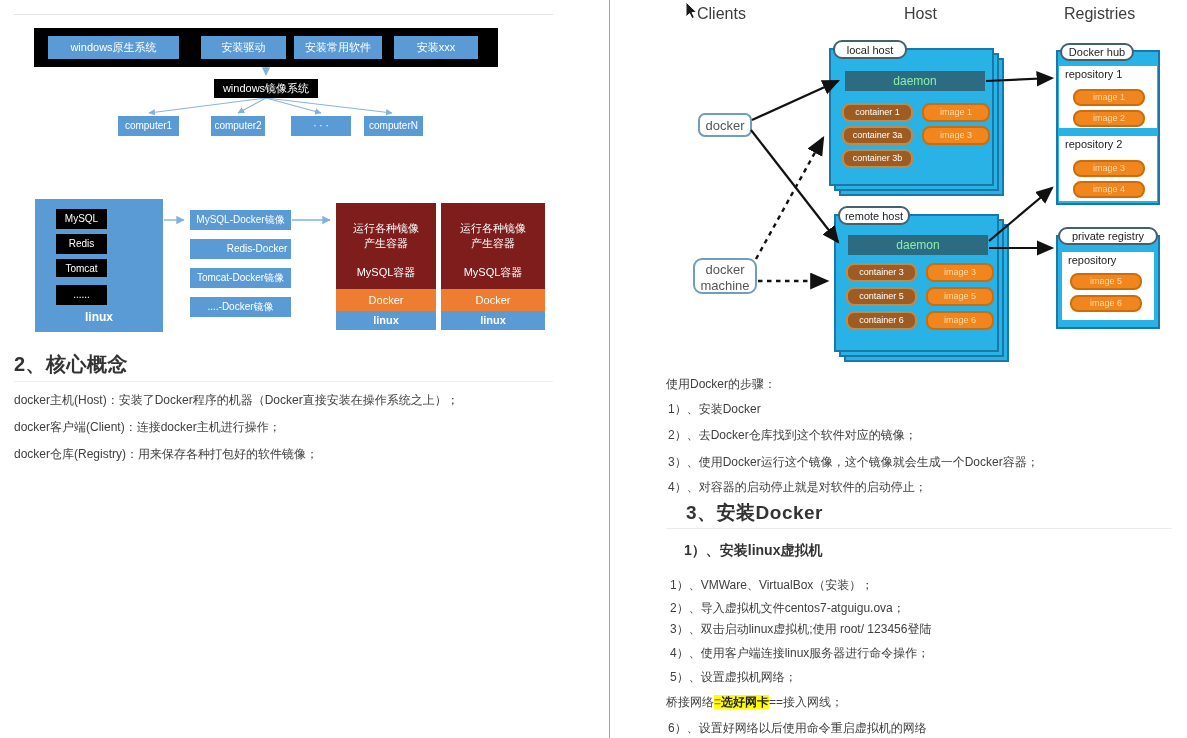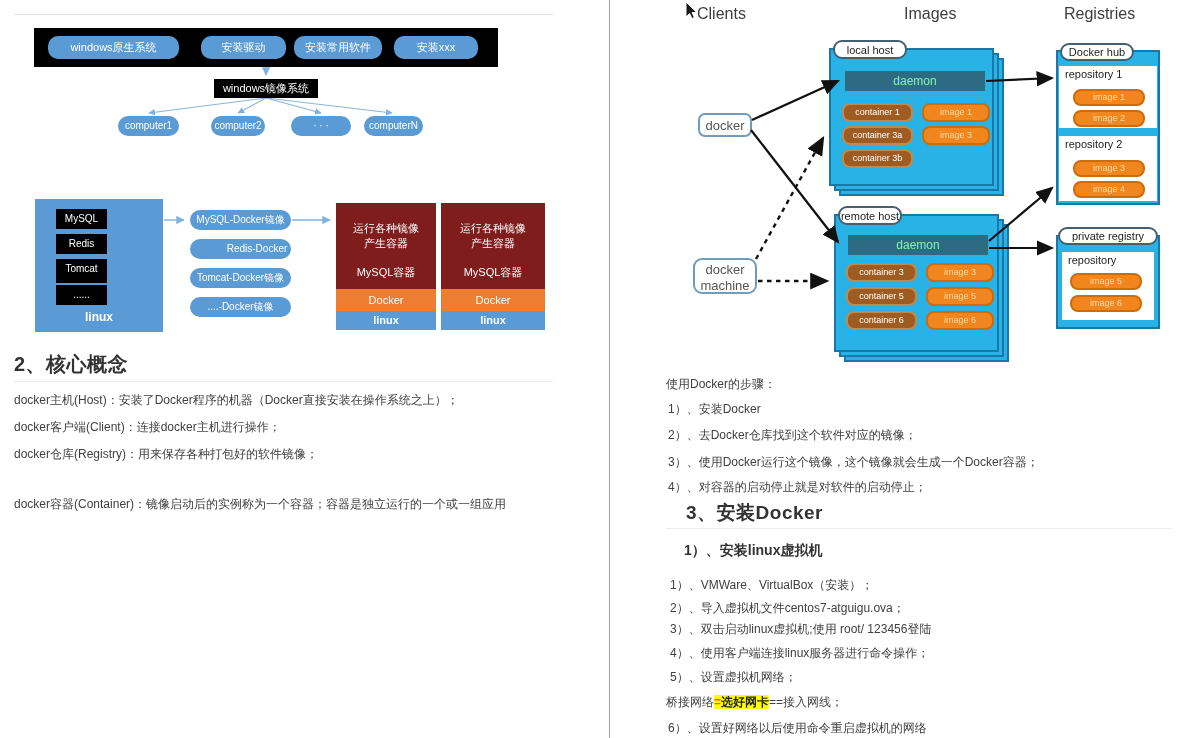--- a/index.html
+++ b/index.html
@@ -12,21 +12,21 @@
   html,body{width:1187px;height:738px;overflow:hidden;background:#fff;
     font-family:"Liberation Sans","DejaVu Sans",sans-serif;}
   .abs{position:absolute;}
   .page{position:absolute;top:0;height:738px;background:#fff;}
   #left-page{left:0;width:609px;}
   #right-page{left:610px;width:577px;}
   #divider{position:absolute;left:609px;top:0;width:1px;height:738px;background:#a0a0a0;}
   .hr{position:absolute;height:1px;background:#e3e3e3;}
   
   .blk{background:#000;color:#fff;text-align:center;}
-  .blue-box{background:var(--c-blue);color:#fff;text-align:center;border-radius:10px;}
+  .blue-box{background:var(--c-blue);color:#fff;text-align:center;}
   .stackA{background:#7f1d1d;color:#fff;text-align:center;}
   .bar-orange{position:absolute;left:0;right:0;bottom:19px;height:22px;background:var(--c-orange);
     color:#fff;font-size:11px;line-height:22px;text-align:center;}
   .bar-blue{position:absolute;left:0;right:0;bottom:0;height:19px;background:var(--c-blue);
     color:#fff;font-size:11px;line-height:19px;text-align:center;font-weight:bold;}
   h1.sec{position:absolute;font-size:20px;font-weight:bold;color:var(--c-head);letter-spacing:.5px;}
   .para{position:absolute;font-size:12px;color:var(--c-text);white-space:nowrap;}
   
   .colhead{position:absolute;font-size:16px;color:#3d3d3d;}
   .sheet{position:absolute;background:var(--c-cyan);border:2px solid var(--c-cyanborder);}
@@ -78,21 +78,21 @@
   <div class="abs blue-box" style="left:394px;top:36px;width:84px;height:23px;font-size:11px;line-height:23px;">安装xxx</div>
   <div class="abs blk" style="left:214px;top:79px;width:104px;height:19px;font-size:11px;line-height:19px;">windows镜像系统</div>
   <div class="abs blue-box" style="left:118px;top:116px;width:61px;height:20px;font-size:10px;line-height:20px;">computer1</div>
   <div class="abs blue-box" style="left:211px;top:116px;width:54px;height:20px;font-size:10px;line-height:20px;">computer2</div>
   <div class="abs blue-box" style="left:291px;top:116px;width:60px;height:20px;font-size:10px;line-height:20px;">· · ·</div>
   <div class="abs blue-box" style="left:364px;top:116px;width:59px;height:20px;font-size:10px;line-height:20px;">computerN</div>
 
   <div class="abs" style="left:35px;top:199px;width:128px;height:133px;background:var(--c-blue);"></div>
   <div class="abs blk" style="left:56px;top:209px;width:51px;height:20px;font-size:10px;line-height:20px;">MySQL</div>
   <div class="abs blk" style="left:56px;top:234px;width:51px;height:20px;font-size:10px;line-height:20px;">Redis</div>
-  <div class="abs blk" style="left:56px;top:259px;width:51px;height:24px;font-size:10px;line-height:20px;">Tomcat</div>
+  <div class="abs blk" style="left:56px;top:259px;width:51px;height:18px;font-size:10px;line-height:20px;">Tomcat</div>
   <div class="abs blk" style="left:56px;top:285px;width:51px;height:20px;font-size:10px;line-height:20px;">......</div>
   <div class="abs" style="left:35px;top:310px;width:128px;height:18px;color:#fff;font-weight:bold;font-size:12px;text-align:center;">linux</div>
 
   <div class="abs blue-box" style="left:190px;top:210px;width:101px;height:20px;font-size:10px;line-height:20px;">MySQL-Docker镜像</div>
   <div class="abs blue-box" style="left:190px;top:239px;width:101px;height:20px;font-size:10px;line-height:20px;padding-left:33px;">Redis-Docker镜像</div>
   <div class="abs blue-box" style="left:190px;top:268px;width:101px;height:20px;font-size:10px;line-height:20px;">Tomcat-Docker镜像</div>
   <div class="abs blue-box" style="left:190px;top:297px;width:101px;height:20px;font-size:10px;line-height:20px;">....-Docker镜像</div>
 
   <div class="abs stackA" style="left:336px;top:203px;width:100px;height:127px;">
     <div style="margin-top:18px;font-size:11px;">运行各种镜像</div>
@@ -107,50 +107,49 @@
     <div style="margin-top:14px;font-size:11px;">MySQL容器</div>
     <div class="bar-orange">Docker</div>
     <div class="bar-blue">linux</div>
   </div>
 
   <h1 class="sec" style="left:14px;top:351px;">2、核心概念</h1>
   <div class="hr" style="left:14px;top:381px;width:539px;background:#ececec;"></div>
   <div class="para" style="left:14px;top:392px;">docker主机(Host)：安装了Docker程序的机器（Docker直接安装在操作系统之上）；</div>
   <div class="para" style="left:14px;top:419px;">docker客户端(Client)：连接docker主机进行操作；</div>
   <div class="para" style="left:14px;top:446px;">docker仓库(Registry)：用来保存各种打包好的软件镜像；</div>
-  <div class="para" style="left:14px;top:496px;">docker容器(Container)：镜像启动后的实例称为一个容器；容器是独立运行的一个或一组应用</div>
 </div>
 
 <div id="divider"></div>
 
 <div id="right-page" class="page">
 
   <div class="colhead" style="left:87px;top:5px;">Clients</div>
-  <div class="colhead" style="left:294px;top:5px;">Images</div>
+  <div class="colhead" style="left:294px;top:5px;">Host</div>
   <div class="colhead" style="left:454px;top:5px;">Registries</div>
 
   <svg width="16" height="20" style="left:74px;top:1px;z-index:9;">
     <path d="M2,1 L2,16 L5.6,12.6 L8,17.6 L10.4,16.4 L8,11.6 L12.6,11.3 Z" fill="#1a1a1a" stroke="#fff" stroke-width="1"></path>
   </svg>
 
   <div class="sheet" style="left:229px;top:58px;width:165px;height:138px;"></div>
   <div class="sheet" style="left:224px;top:53px;width:165px;height:138px;"></div>
   <div class="sheet" style="left:219px;top:48px;width:165px;height:138px;z-index:2;"></div>
   <div class="taglabel" style="left:223px;top:40px;width:74px;height:19px;line-height:16px;">local host</div>
   <div class="daemon" style="left:235px;top:71px;width:140px;height:20px;">daemon</div>
   <div class="pill ct" style="left:232px;top:103px;width:71px;height:19px;">container 1</div>
   <div class="pill ct" style="left:232px;top:126px;width:71px;height:19px;">container 3a</div>
   <div class="pill ct" style="left:232px;top:149px;width:71px;height:19px;">container 3b</div>
   <div class="pill im" style="left:312px;top:103px;width:68px;height:19px;">image 1</div>
   <div class="pill im" style="left:312px;top:126px;width:68px;height:19px;">image 3</div>
 
   <div class="sheet" style="left:234px;top:224px;width:165px;height:138px;"></div>
   <div class="sheet" style="left:229px;top:219px;width:165px;height:138px;"></div>
   <div class="sheet" style="left:224px;top:214px;width:165px;height:138px;z-index:2;"></div>
-  <div class="taglabel" style="left:228px;top:206px;width:64px;height:19px;line-height:16px;">remote host</div>
+  <div class="taglabel" style="left:228px;top:206px;width:72px;height:19px;line-height:16px;">remote host</div>
   <div class="daemon" style="left:238px;top:235px;width:140px;height:20px;">daemon</div>
   <div class="pill ct" style="left:236px;top:263px;width:71px;height:19px;">container 3</div>
   <div class="pill ct" style="left:236px;top:287px;width:71px;height:19px;">container 5</div>
   <div class="pill ct" style="left:236px;top:311px;width:71px;height:19px;">container 6</div>
   <div class="pill im" style="left:316px;top:263px;width:68px;height:19px;">image 3</div>
   <div class="pill im" style="left:316px;top:287px;width:68px;height:19px;">image 5</div>
   <div class="pill im" style="left:316px;top:311px;width:68px;height:19px;">image 6</div>
 
   <div class="clientbox" style="left:88px;top:113px;width:54px;height:24px;line-height:21px;">docker</div>
   <div class="clientbox" style="left:83px;top:258px;width:64px;height:36px;line-height:1.25;padding-top:2px;border-radius:9px;">

